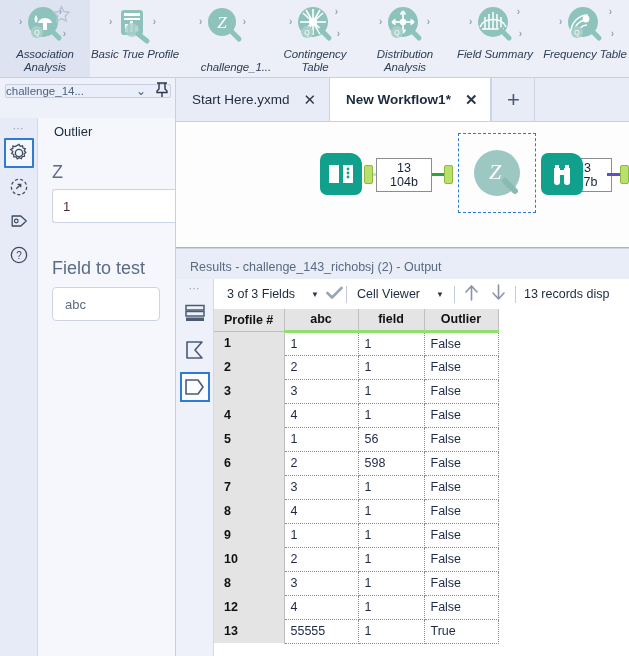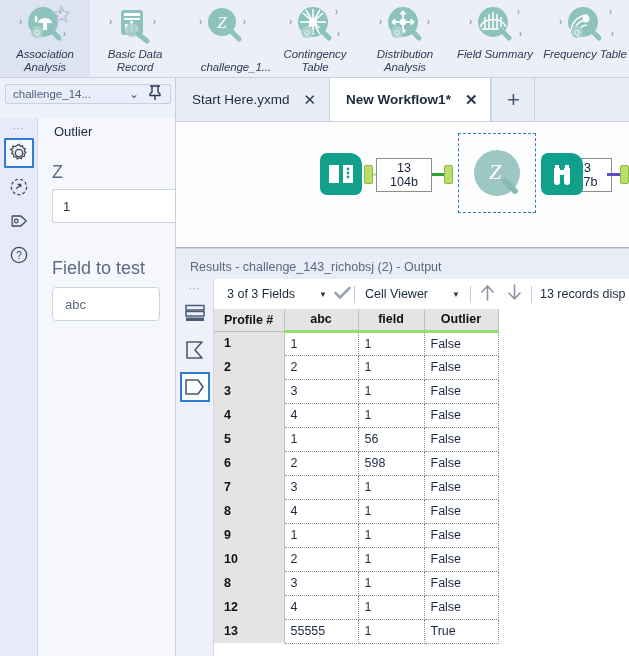--- a/index.html
+++ b/index.html
@@ -31,23 +31,23 @@
   svg.gi { display: block; }
   .chev { position: absolute; font-size: 10px; color: #97a3b8; font-weight: 700; }
   .star { position: absolute; right: 1px; top: 0px; }
 
   
   .leftpanel {
     position: absolute; left: 0; top: 78px; width: 176px; height: 578px;
     background: #eef1f9; border-right: 1px solid #c9cfe0;
   }
   .lp-header {
-    position: absolute; left: 5px; top: 6px; width: 166px; height: 20px;
+    position: absolute; left: 5px; top: 6px; width: 166px; height: 14px;
     background: #eaeefa; border: 1px solid #c9cfe0; border-radius: 2px;
-    display: flex; align-items: center; padding: 0 7px;
+    display: flex; align-items: center; padding: 0 0;
   }
   .lp-header-title {
     font-size: 11.5px; color: #50617d; flex: 1; white-space: nowrap; overflow: hidden;
   }
   .lp-chev { font-size: 12px; color: #4c5f7d; margin: 0 8px 0 2px; }
   .icon-strip {
     position: absolute; left: 0; top: 40px; width: 38px; bottom: 0;
     background: #e6ebf7; border-right: 1px solid #d3d9e8;
     display: flex; flex-direction: column; align-items: center; padding-top: 4px;
   }
@@ -133,21 +133,21 @@
     width: 30px; height: 30px; display: flex; align-items: center; justify-content: center;
     margin-bottom: 7px; border: 2px solid transparent;
   }
   .rstrip-btn.sel { border-color: #2f7bd4; background: #fbfcfe; }
   .res-main { flex: 1; display: flex; flex-direction: column; overflow: hidden; }
   .res-toolbar {
     height: 30px; display: flex; align-items: center; gap: 0px;
     font-size: 12.5px; color: #1b2a3e; padding-left: 6px; background: #fff;
     white-space: nowrap; overflow: hidden;
   }
-  .tb-item { display: flex; align-items: center; gap: 24px; padding: 0 7px; }
+  .tb-item { display: flex; align-items: center; gap: 16px; padding: 0 7px; }
   .tb-sep { width: 1px; height: 17px; background: #c3cadb; margin: 0 3px; }
   .caret { font-size: 8px; color: #2b3749; }
 
   table.grid { border-collapse: collapse; table-layout: fixed; font-size: 12.5px; }
   table.grid th {
     background: #e4e4e4; border-right: 1px solid #bfbfbf; border-bottom: 3px solid #90e070;
     color: #111; font-weight: bold; height: 22px; padding: 0 5px;
   }
   table.grid th.rec { text-align: left; border-bottom: 1px solid #bfbfbf; padding-left: 10px; }
   table.grid td {
@@ -200,21 +200,21 @@
           <rect x="16" y="13" width="16" height="2" fill="#fff"></rect>
           <rect x="17" y="19" width="3" height="8" fill="#fff"></rect>
           <rect x="22" y="16" width="3" height="11" fill="#fff"></rect>
           <rect x="27" y="21" width="3" height="6" fill="#fff"></rect>
           <circle cx="24" cy="25" r="7" fill="#a9cfc9" opacity=".85"></circle>
           <line x1="30" y1="29" x2="39" y2="36" stroke="#8dc3bc" stroke-width="5" stroke-linecap="round"></line>
         </svg>
         <span class="chev" style="left:1px;top:11px">›</span>
         <span class="chev" style="right:6px;top:11px">›</span>
       </div>
-      <div class="tool-label">Basic Data Record</div>
+      <div class="tool-label">Basic True Profile</div>
     </div>
 
     <div class="tool">
       <div class="tool-icon-wrap">
         <svg class="gi" width="54" height="42" viewBox="0 0 54 42">
           <circle cx="24" cy="17" r="14" fill="#8dc3bc"></circle>
           <text x="24" y="23" font-size="17" fill="#fff" text-anchor="middle" font-family="Liberation Serif" font-style="italic">Z</text>
           <line x1="33" y1="26" x2="41" y2="34" stroke="#8dc3bc" stroke-width="5" stroke-linecap="round"></line>
         </svg>
         <span class="chev" style="left:1px;top:11px">›</span>

